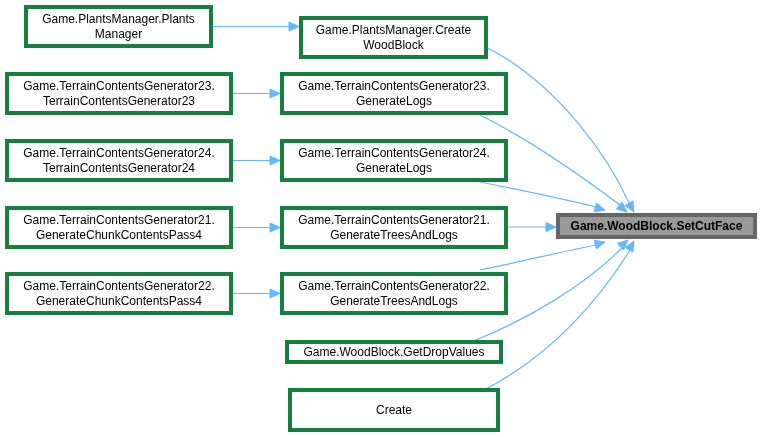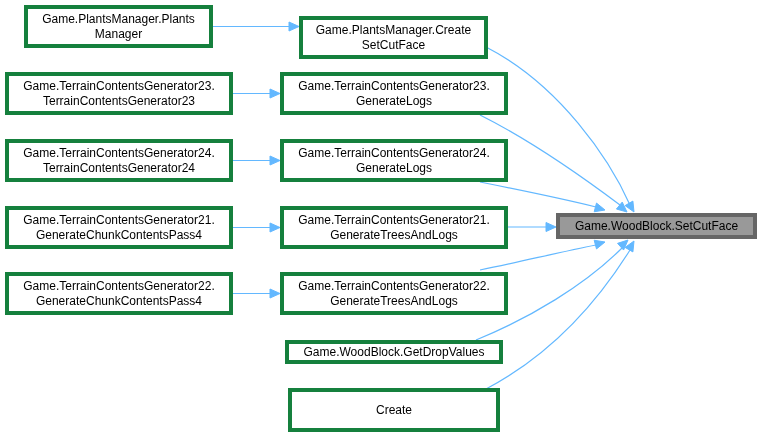--- a/index.html
+++ b/index.html
@@ -2,21 +2,21 @@
 <html><head>
 <meta charset="utf-8">
 <style>
   html, body { margin: 0; padding: 0; background: #ffffff; }
   body { width: 762px; height: 437px; position: relative; overflow: hidden;
          font-family: "Liberation Sans", sans-serif; }
   #graph { position: absolute; left: 0; top: 0; }
   .node { position: absolute; box-sizing: border-box; border: 4px solid #15803d;
           background: #ffffff; display: flex; align-items: center; justify-content: center;
           text-align: center; font-size: 12px; line-height: 15px; color: #000000; cursor: pointer; }
-  .node.focus { background: #999999; border-color: #666666; }
+  .node.focus { background: #999999; border-color: #666666; font-weight: bold; }
   .node span { display: block; }
 </style>
 </head>
 <body>
 
 <svg id="graph" width="762" height="437">
     <path d="M213,26.5 L290,26.5" fill="none" stroke="#63b8ff" stroke-width="1.2"></path>
     <polygon points="299,26.5 289,31 289,22" fill="#63b8ff" stroke="#63b8ff"></polygon>
     <path d="M233,93.5 L271,93.5" fill="none" stroke="#63b8ff" stroke-width="1.2"></path>
     <polygon points="280,93.5 270,98 270,89" fill="#63b8ff" stroke="#63b8ff"></polygon>
@@ -44,21 +44,21 @@
 <div id="nodes">
     <div class="node" style="left: 24px; top: 5px; width: 189px; height: 43px;">
       <div>
         <span>Game.PlantsManager.Plants</span>
         <span>Manager</span>
       </div>
     </div>
     <div class="node" style="left: 299px; top: 16px; width: 189px; height: 43px;">
       <div>
         <span>Game.PlantsManager.Create</span>
-        <span>SetCutFace</span>
+        <span>WoodBlock</span>
       </div>
     </div>
     <div class="node" style="left: 5px; top: 72px; width: 228px; height: 43px;">
       <div>
         <span>Game.TerrainContentsGenerator23.</span>
         <span>TerrainContentsGenerator23</span>
       </div>
     </div>
     <div class="node" style="left: 280px; top: 72px; width: 228px; height: 43px;">
       <div>

